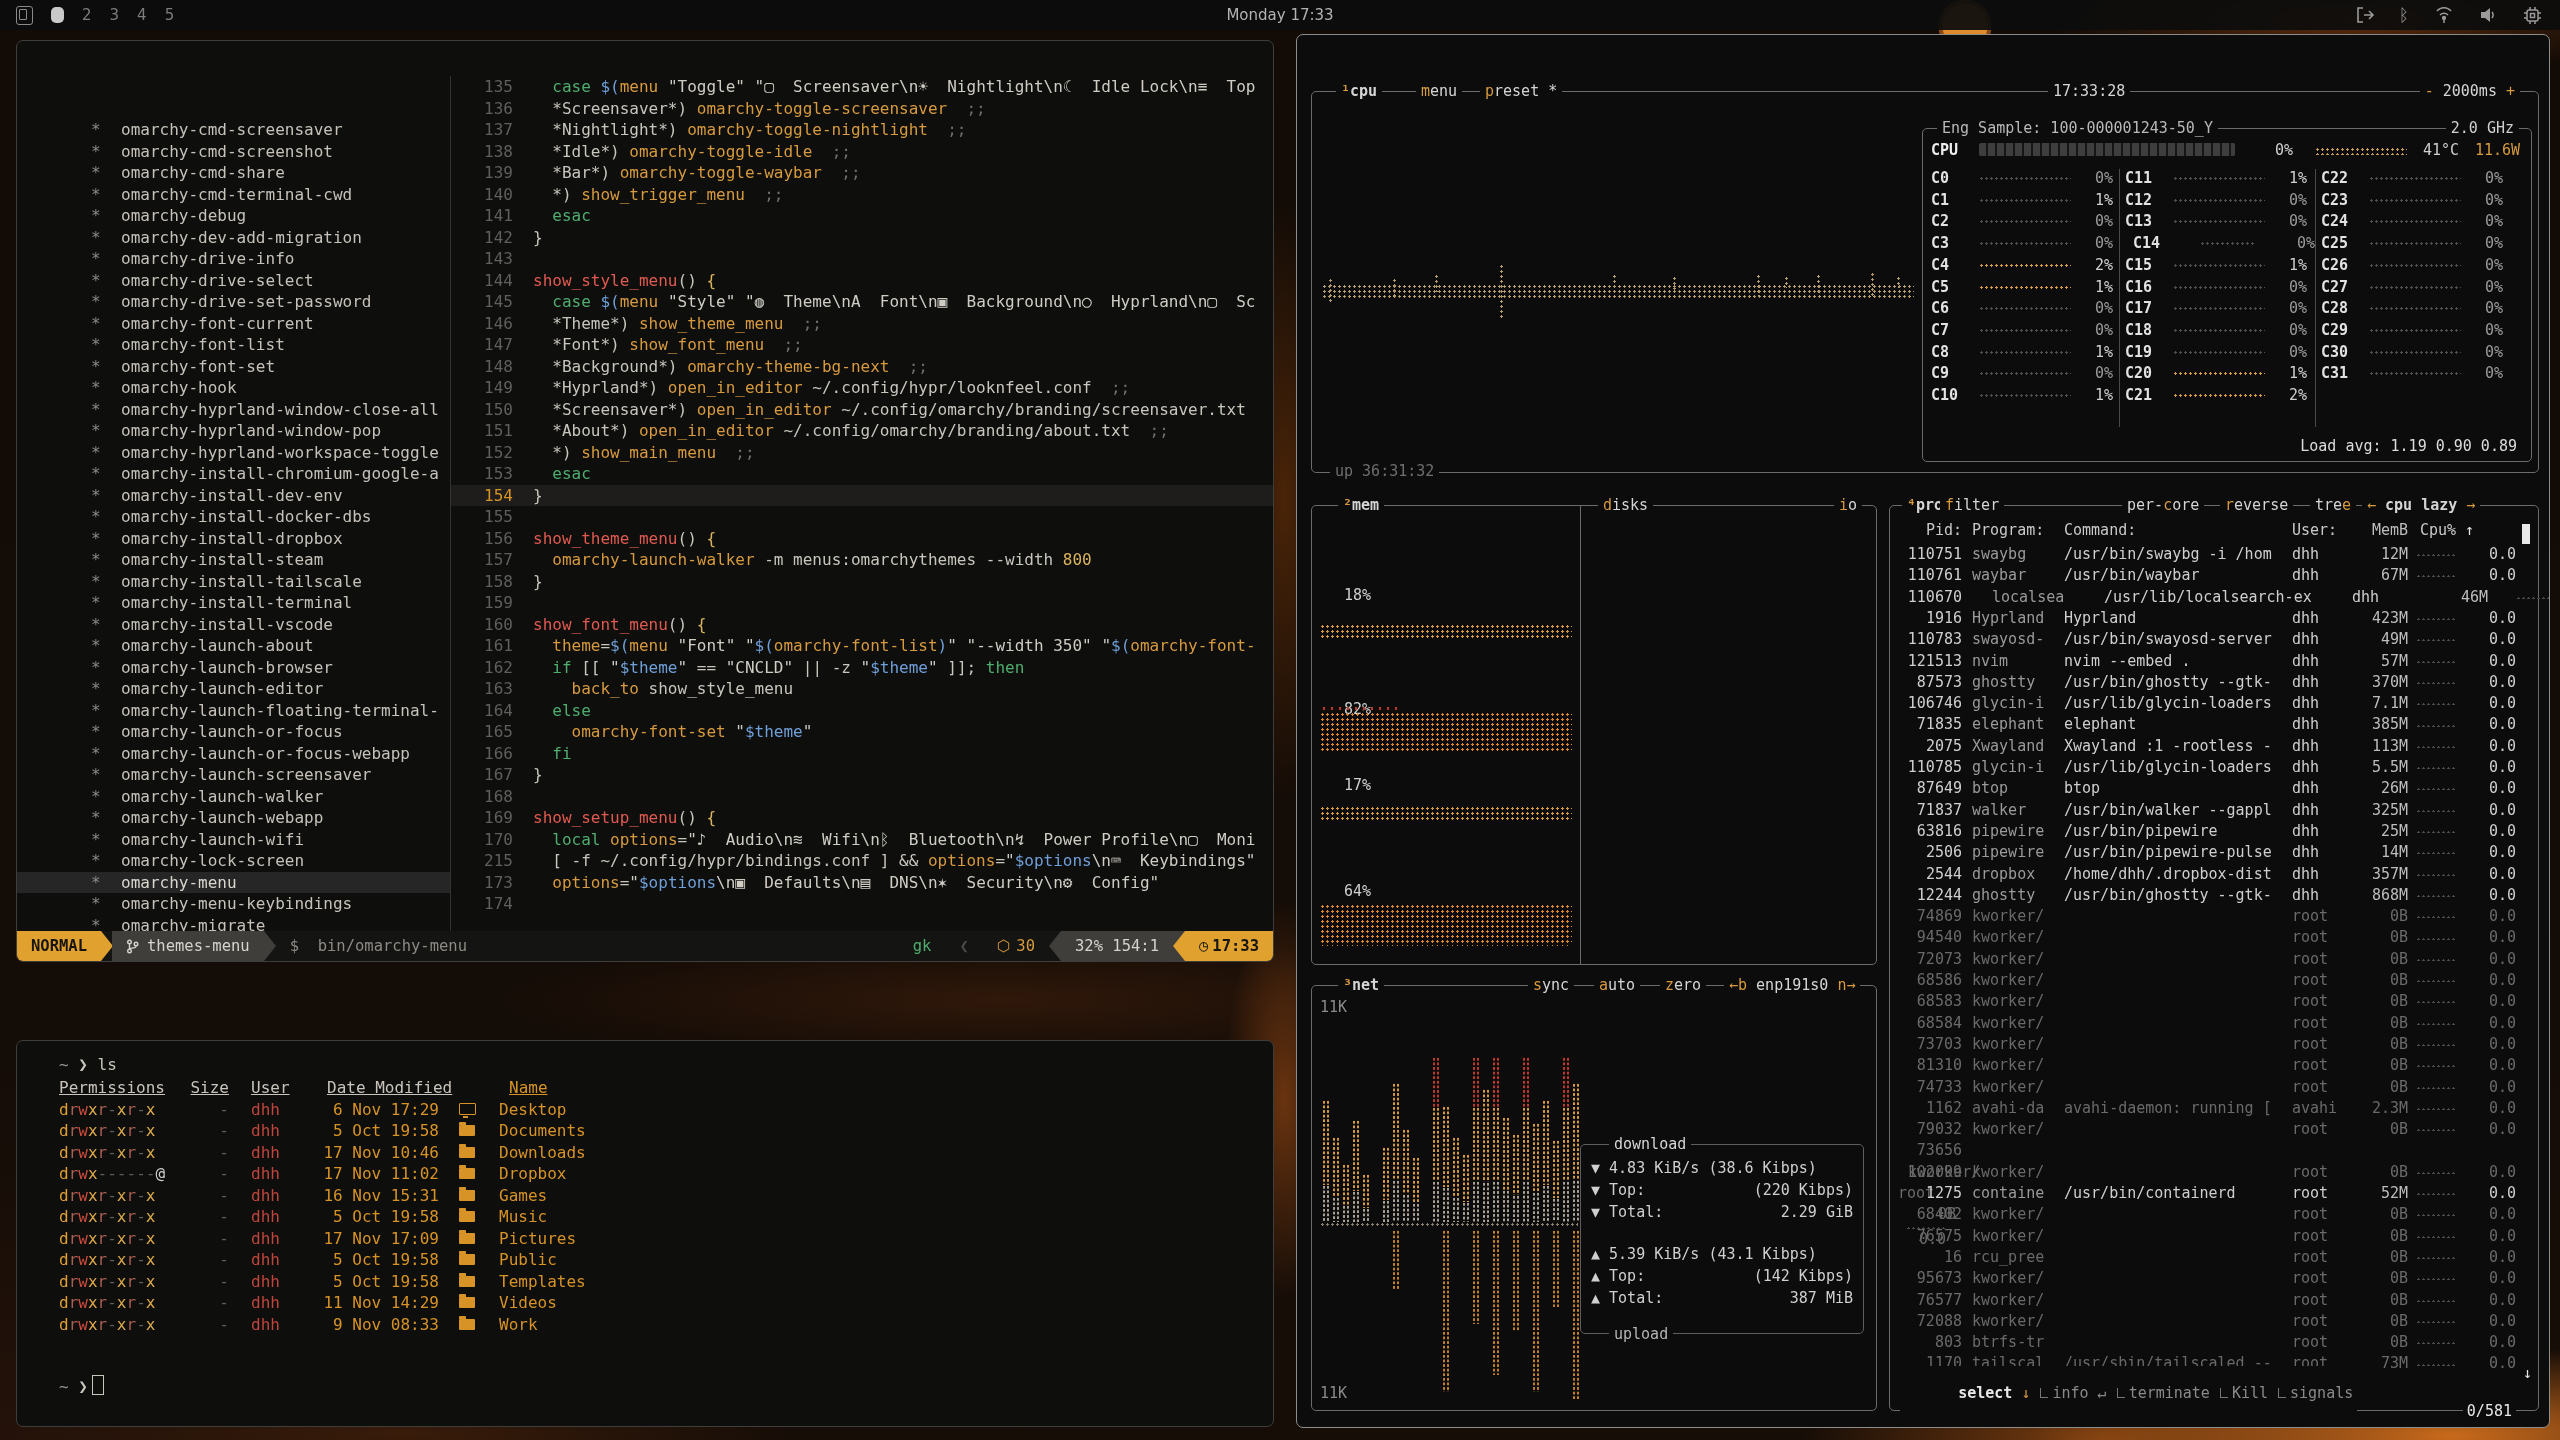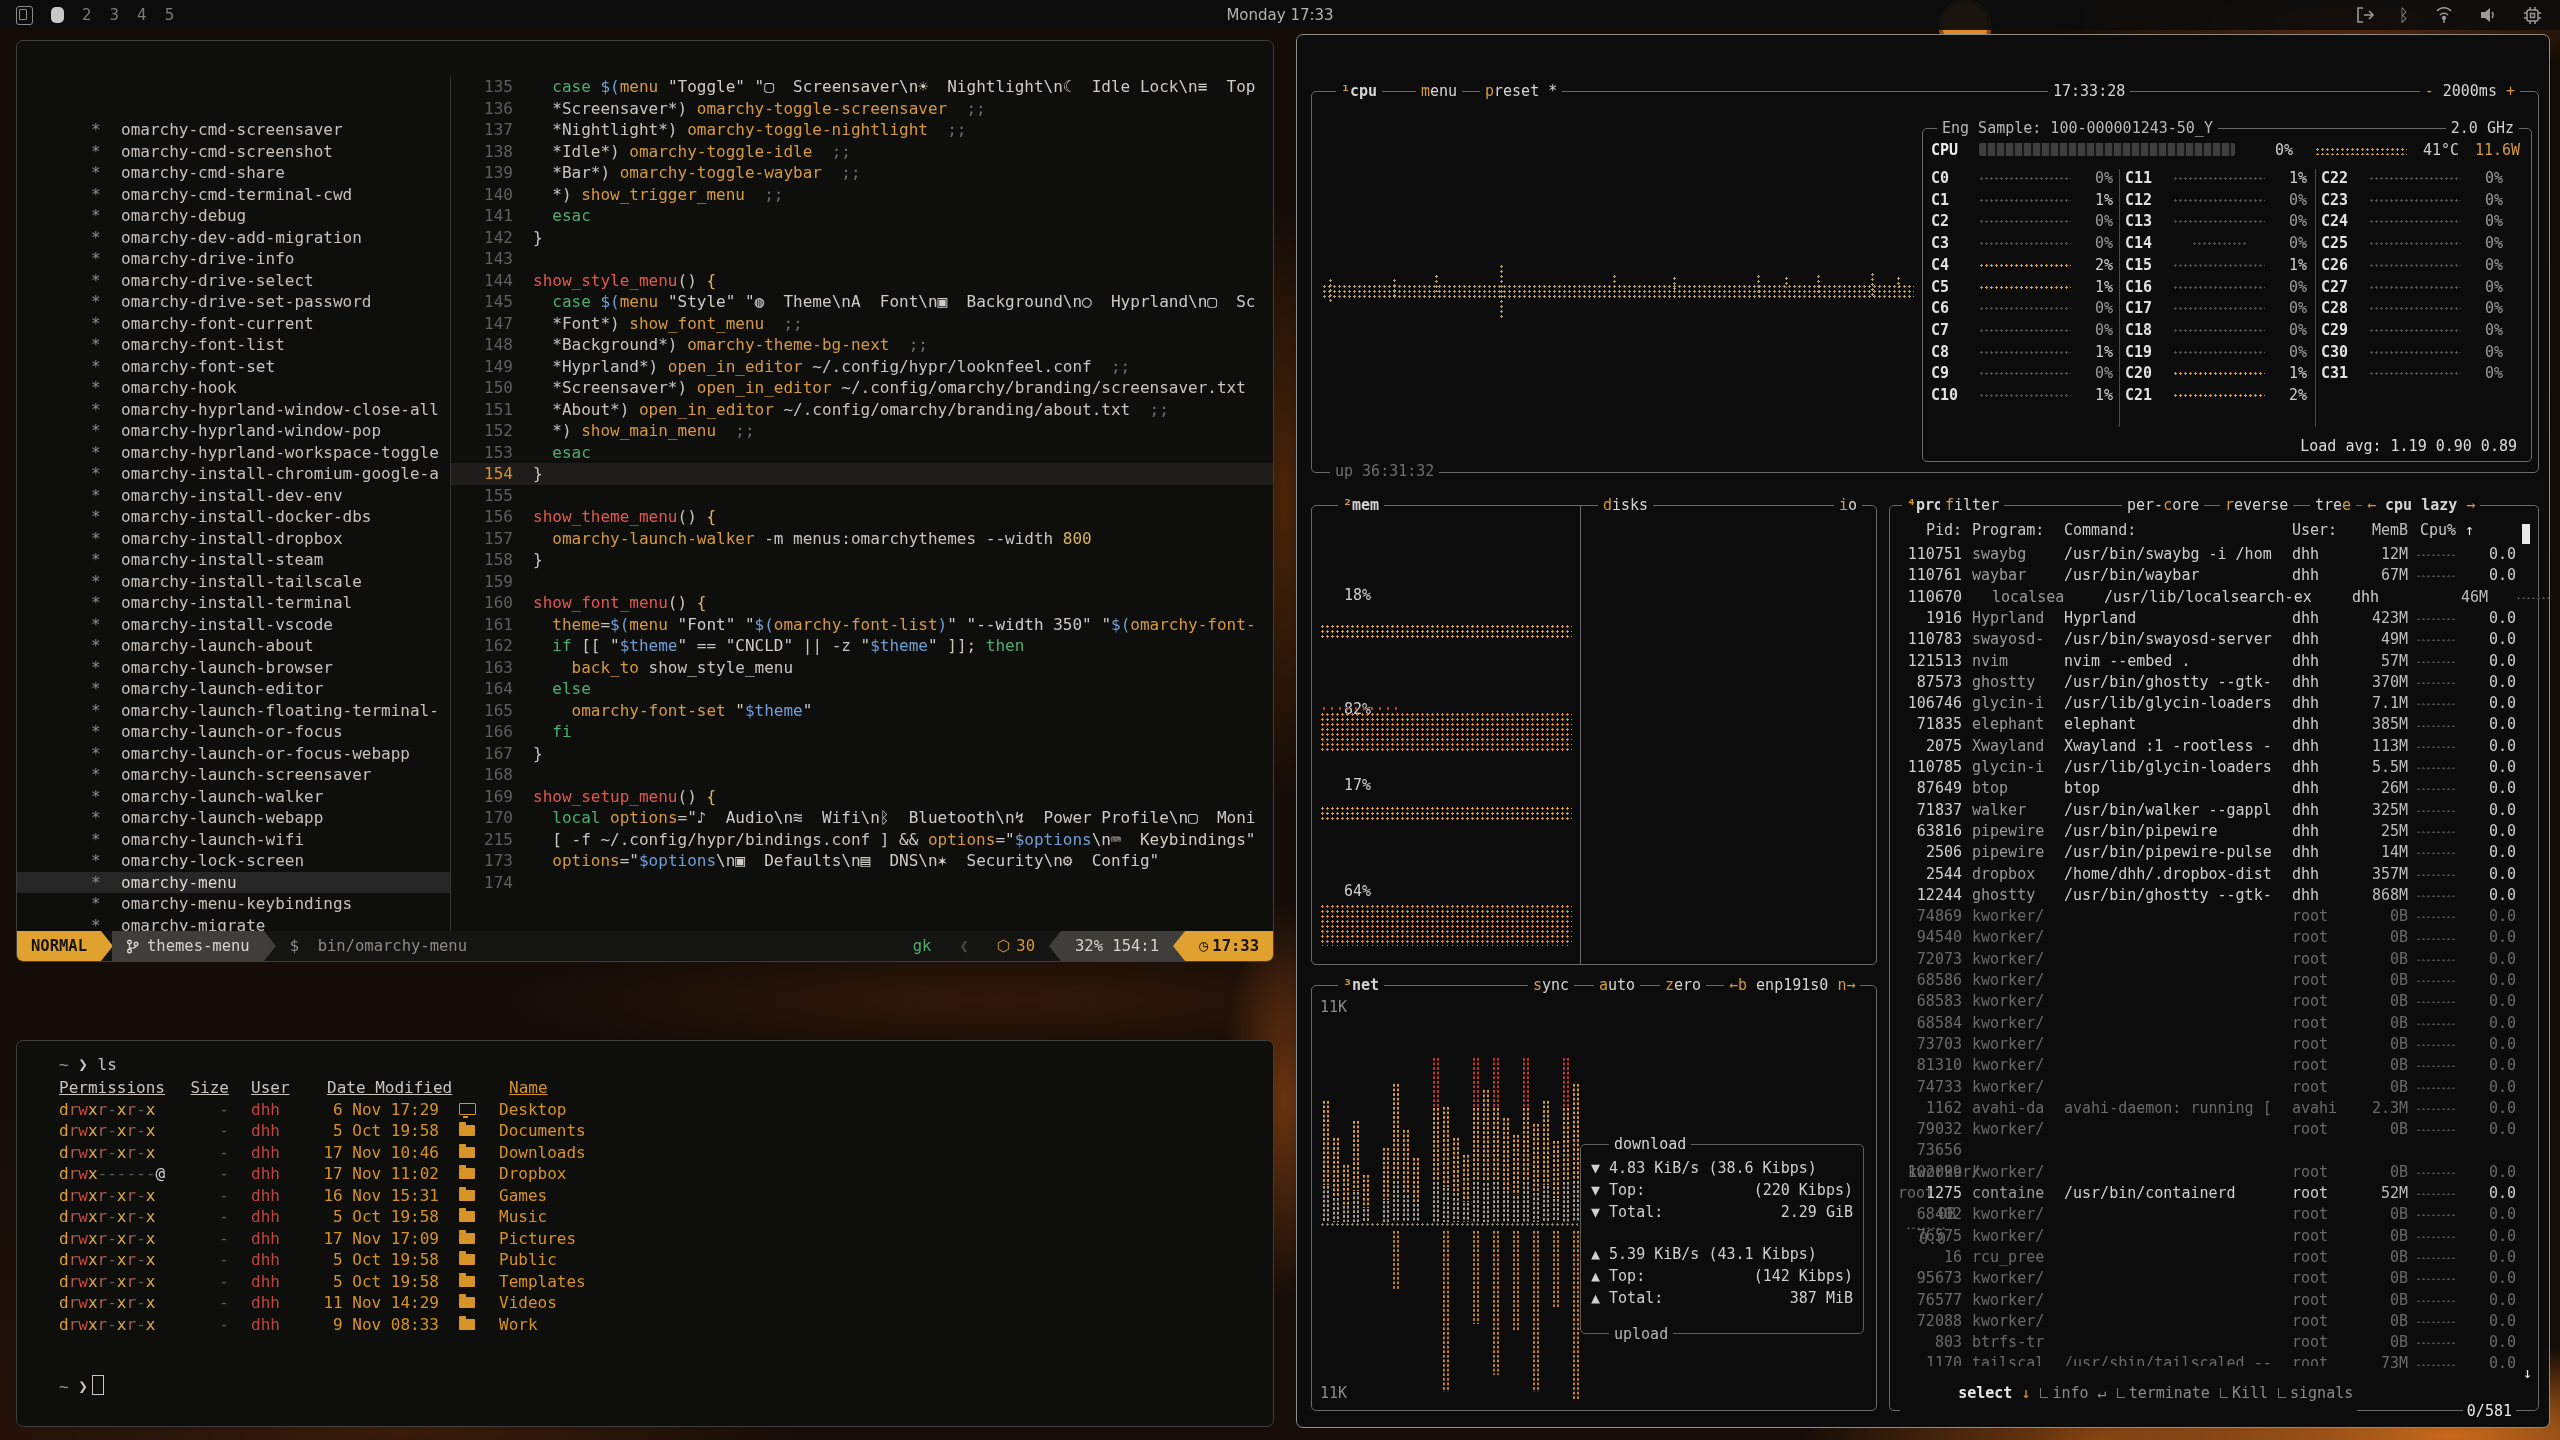--- a/index.html
+++ b/index.html
@@ -197,20 +197,21 @@
       <div class="code-line"><span class="gutter">136</span><span class="ck-w">  *Screensaver*) </span><span class="ck-o">omarchy-toggle-screensaver</span><span class="ck-g">  ;;</span></div>
       <div class="code-line"><span class="gutter">137</span><span class="ck-w">  *Nightlight*) </span><span class="ck-o">omarchy-toggle-nightlight</span><span class="ck-g">  ;;</span></div>
       <div class="code-line"><span class="gutter">138</span><span class="ck-w">  *Idle*) </span><span class="ck-o">omarchy-toggle-idle</span><span class="ck-g">  ;;</span></div>
       <div class="code-line"><span class="gutter">139</span><span class="ck-w">  *Bar*) </span><span class="ck-o">omarchy-toggle-waybar</span><span class="ck-g">  ;;</span></div>
       <div class="code-line"><span class="gutter">140</span><span class="ck-w">  *) </span><span class="ck-o">show_trigger_menu</span><span class="ck-g">  ;;</span></div>
       <div class="code-line"><span class="gutter">141</span><span class="ck-k">  esac</span></div>
       <div class="code-line"><span class="gutter">142</span><span class="ck-w">}</span></div>
       <div class="code-line"><span class="gutter">143</span></div>
       <div class="code-line"><span class="gutter">144</span><span class="ck-r">show_style_menu</span><span class="ck-w">() </span><span class="ck-y">{</span></div>
       <div class="code-line"><span class="gutter">145</span><span class="ck-w">  </span><span class="ck-k">case</span><span class="ck-w"> </span><span class="ck-b">$(</span><span class="ck-o">menu</span><span class="ck-w"> </span><span class="ck-s">"Style" "◍  Theme\nA  Font\n▣  Background\n◯  Hyprland\n▢  Sc</span></div>
+      <div class="code-line"><span class="gutter">146</span><span class="ck-w">  *Theme*) </span><span class="ck-o">show_theme_menu</span><span class="ck-g">  ;;</span></div>
       <div class="code-line"><span class="gutter">147</span><span class="ck-w">  *Font*) </span><span class="ck-o">show_font_menu</span><span class="ck-g">  ;;</span></div>
       <div class="code-line"><span class="gutter">148</span><span class="ck-w">  *Background*) </span><span class="ck-o">omarchy-theme-bg-next</span><span class="ck-g">  ;;</span></div>
       <div class="code-line"><span class="gutter">149</span><span class="ck-w">  *Hyprland*) </span><span class="ck-o">open_in_editor</span><span class="ck-w"> ~/.config/hypr/looknfeel.conf</span><span class="ck-g">  ;;</span></div>
       <div class="code-line"><span class="gutter">150</span><span class="ck-w">  *Screensaver*) </span><span class="ck-o">open_in_editor</span><span class="ck-w"> ~/.config/omarchy/branding/screensaver.txt</span></div>
       <div class="code-line"><span class="gutter">151</span><span class="ck-w">  *About*) </span><span class="ck-o">open_in_editor</span><span class="ck-w"> ~/.config/omarchy/branding/about.txt</span><span class="ck-g">  ;;</span></div>
       <div class="code-line"><span class="gutter">152</span><span class="ck-w">  *) </span><span class="ck-o">show_main_menu</span><span class="ck-g">  ;;</span></div>
       <div class="code-line"><span class="gutter">153</span><span class="ck-k">  esac</span></div>
       <div class="code-line cur"><span class="gutter">154</span><span class="ck-w">}</span></div>
       <div class="code-line"><span class="gutter">155</span></div>
       <div class="code-line"><span class="gutter">156</span><span class="ck-r">show_theme_menu</span><span class="ck-w">() </span><span class="ck-y">{</span></div>
@@ -377,21 +378,21 @@
           <div class="core-row" style="left: 202px; top: 61.7px;">
             <span class="core-lbl">C12</span>
             <span class="core-dots dots" style="--c: #4f4f4f;"></span>
             <span class="core-pct" style="color: rgb(154, 154, 154);">0%</span>
           </div>
           <div class="core-row" style="left: 202px; top: 83.4px;">
             <span class="core-lbl">C13</span>
             <span class="core-dots dots" style="--c: #4f4f4f;"></span>
             <span class="core-pct" style="color: rgb(154, 154, 154);">0%</span>
           </div>
-          <div class="core-row" style="left: 202px; top: 105.1px; gap: 19px;">
+          <div class="core-row" style="left: 210px; top: 105.1px; gap: 19px;">
             <span class="core-lbl">C14</span>
             <span class="core-dots dots" style="--c: #4f4f4f;"></span>
             <span class="core-pct" style="color: rgb(154, 154, 154);">0%</span>
           </div>
           <div class="core-row" style="left: 202px; top: 126.8px;">
             <span class="core-lbl">C15</span>
             <span class="core-dots dots" style="--c: #4f4f4f;"></span>
             <span class="core-pct">1%</span>
           </div>
           <div class="core-row" style="left: 202px; top: 148.5px;">

